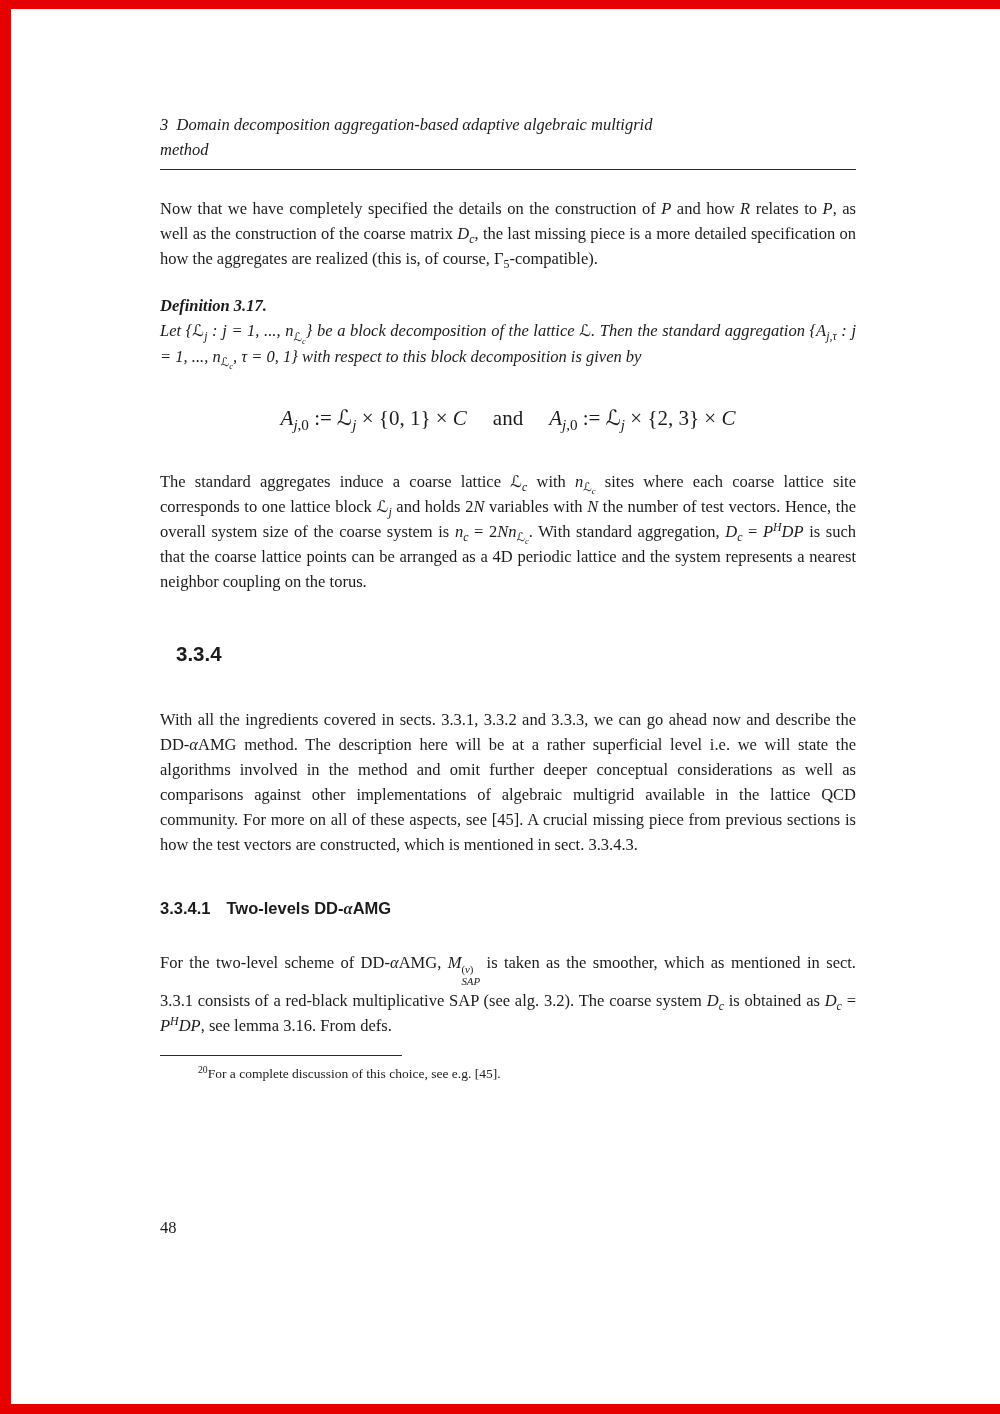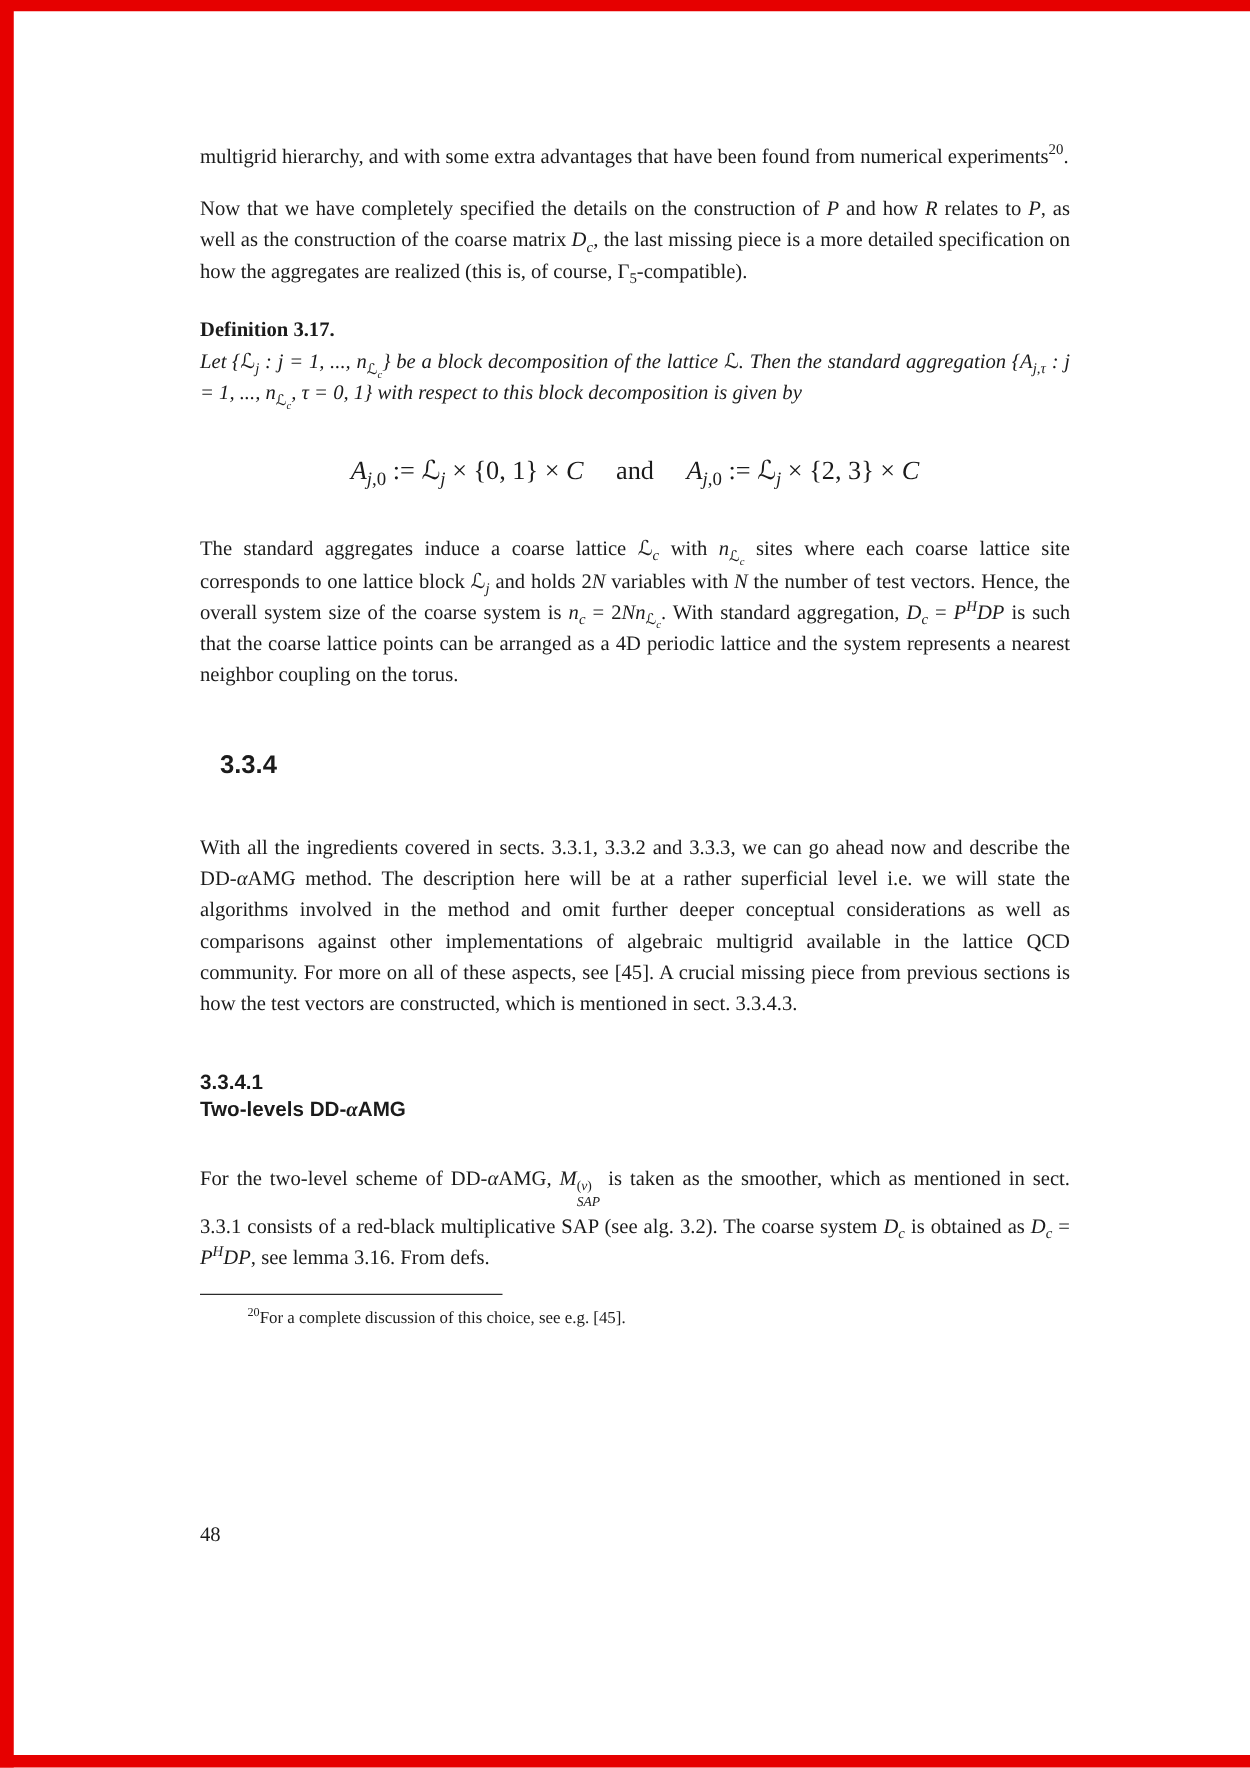--- a/index.html
+++ b/index.html
@@ -23,39 +23,38 @@
     font-size:16.5px;line-height:1.52;
   }
   .running-header{
     font-style:italic;
     padding-bottom:7px;
     border-bottom:1.3px solid #2b2b2b;
     margin-bottom:26px;
   }
   .para{margin:0 0 17px;text-align:justify;}
   .definition{margin:22px 0 0;}
-  .def-title{font-weight:bold;}
+  .def-title{font-weight:bold;font-style:italic;}
   .def-body{font-style:italic;text-align:justify;}
   .equation{text-align:center;margin:34px 0;font-size:21px;}
   .eqsep{display:inline-block;margin:0 26px;}
 
   .section-heading{
     display:flex;font-weight:bold;text-align:left;
     font-family:'Liberation Sans','DejaVu Sans',sans-serif;
     font-size:20.5px;line-height:1.4;
     margin:46px 16px 38px;
     justify-content:space-between;
   }
   .sec-num{flex:none;margin-right:26px;}
   .subsection-heading{
     display:flex;font-weight:bold;text-align:left;
     font-family:'Liberation Sans','DejaVu Sans',sans-serif;
     font-size:16.5px;line-height:1.35;
     margin:40px 0 30px;
-    flex-direction:column;
   }
   .subsection-heading .sec-num{margin-right:16px;}
 
   sup,sub{font-size:0.72em;line-height:0;}
   .scripts{
     display:inline-flex;flex-direction:column;align-items:flex-start;
     vertical-align:-0.45em;font-size:0.66em;line-height:1.12;
   }
   .alpha{font-family:'Liberation Serif','DejaVu Serif',serif;font-style:italic;}
 
@@ -65,22 +64,22 @@
 </style>
 </head>
 <body>
 
 <div class="frame top"></div>
 <div class="frame left"></div>
 <div class="frame bottom"></div>
 
 <main class="page">
 
+  <header class="running-header">3&nbsp;&nbsp;Domain decomposition aggregation-based αdaptive algebraic multigrid<br>method</header>
 
-  <p class="para">multigrid hierarchy, and with some extra advantages that have been found from numerical experiments<sup>20</sup>.</p>
 
   <p class="para">Now that we have completely specified the details on the construction of <i>P</i> and how <i>R</i> relates to <i>P</i>, as well as the construction of the coarse matrix <i>D<sub>c</sub></i>, the last missing piece is a more detailed specification on how the aggregates are realized (this is, of course, Γ<sub>5</sub>-compatible).</p>
 
   <section class="definition">
     <div class="def-title">Definition 3.17.</div>
     <div class="def-body">Let {ℒ<sub><i>j</i></sub> : <i>j</i> = 1, ..., <i>n</i><sub>ℒ<sub><i>c</i></sub></sub>} be a block decomposition of the lattice ℒ. Then the standard aggregation {<i>A</i><sub><i>j,τ</i></sub> : <i>j</i> = 1, ..., <i>n</i><sub>ℒ<sub><i>c</i></sub></sub>, <i>τ</i> = 0, 1} with respect to this block decomposition is given by</div>
   </section>
 
   <div class="equation"><i>A</i><sub><i>j</i>,0</sub> := ℒ<sub><i>j</i></sub> × {0, 1} × <i>C</i><span class="eqsep">and</span><i>A</i><sub><i>j</i>,0</sub> := ℒ<sub><i>j</i></sub> × {2, 3} × <i>C</i></div>
 

